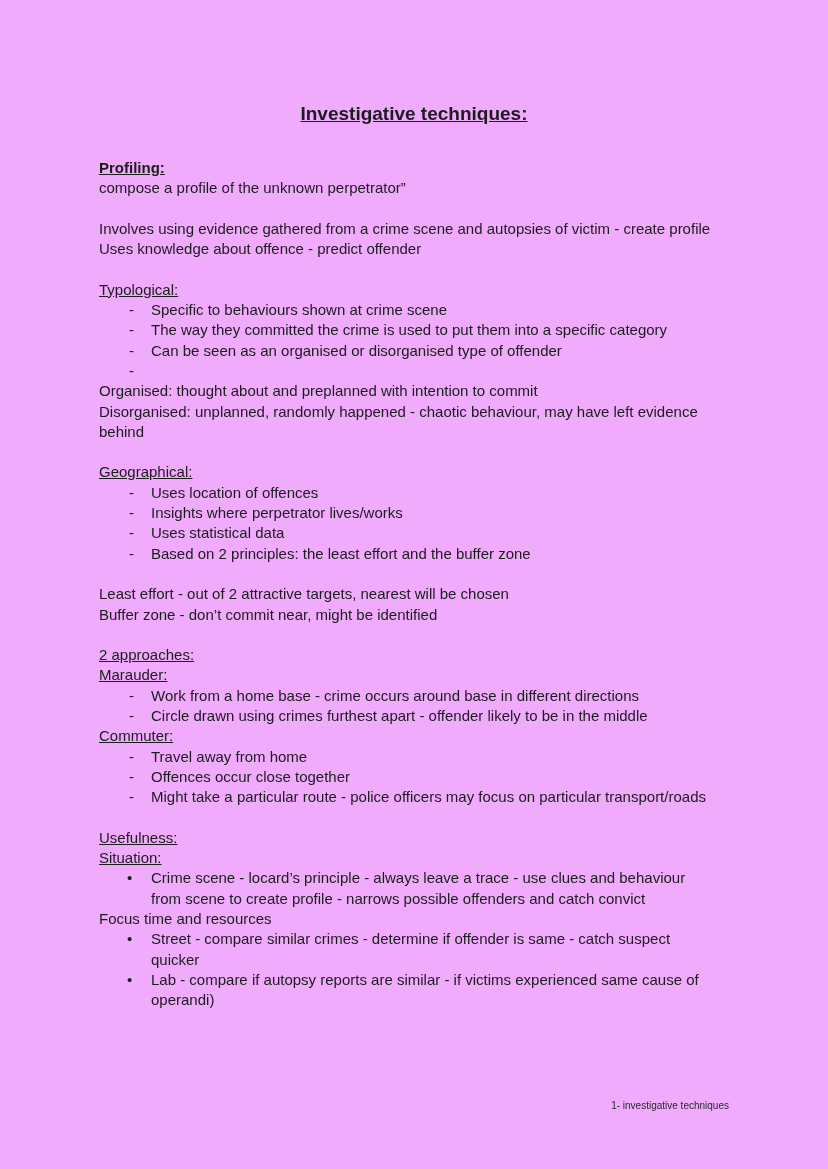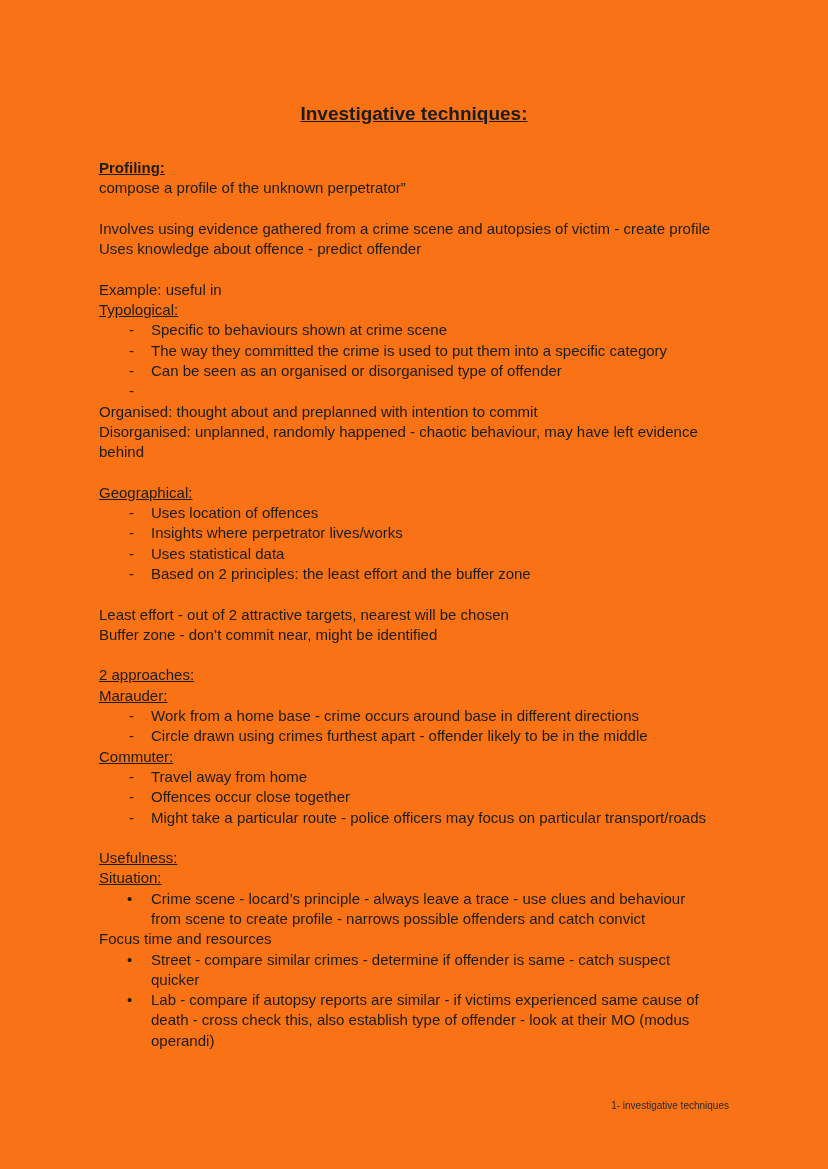--- a/index.html
+++ b/index.html
@@ -4,21 +4,21 @@
 <style>
   html, body {
     margin: 0;
     padding: 0;
     background: #ffffff;
   }
   .page {
     position: relative;
     width: 828px;
     height: 1169px;
-    background: #f97316;
+    background: #f0abfc;
     font-family: "Liberation Sans", "DejaVu Sans", sans-serif;
     color: #1c1c1c;
     overflow: hidden;
   }
   .doc-title {
     padding-top: 102px;
     margin: 0 99px 32px 99px;
     width: 630px;
     text-align: center;
     font-size: 19px;
@@ -78,21 +78,20 @@
 <div class="page">
   <div class="doc-title">Investigative techniques:</div>
 
   <div class="doc-body">
       <div class="line hb">Profiling:</div>
       <div class="line p">compose a profile of the unknown perpetrator”</div>
       <div class="line gap"></div>
       <div class="line p">Involves using evidence gathered from a crime scene and autopsies of victim - create profile</div>
       <div class="line p">Uses knowledge about offence - predict offender</div>
       <div class="line gap"></div>
-      <div class="line p">Example: useful in</div>
       <div class="line hu">Typological:</div>
       <div class="line dash"><span class="marker">-</span><span>Specific to behaviours shown at crime scene</span></div>
       <div class="line dash"><span class="marker">-</span><span>The way they committed the crime is used to put them into a specific category</span></div>
       <div class="line dash"><span class="marker">-</span><span>Can be seen as an organised or disorganised type of offender</span></div>
       <div class="line dash"><span class="marker">-</span></div>
       <div class="line p">Organised: thought about and preplanned with intention to commit</div>
       <div class="line p">Disorganised: unplanned, randomly happened - chaotic behaviour, may have left evidence</div>
       <div class="line p">behind</div>
       <div class="line gap"></div>
       <div class="line hu">Geographical:</div>
@@ -114,18 +113,17 @@
       <div class="line dash"><span class="marker">-</span><span>Might take a particular route - police officers may focus on particular transport/roads</span></div>
       <div class="line gap"></div>
       <div class="line hu">Usefulness:</div>
       <div class="line hu">Situation:</div>
       <div class="line dot"><span class="marker">•</span><span>Crime scene - locard’s principle - always leave a trace - use clues and behaviour</span></div>
       <div class="line cont">from scene to create profile - narrows possible offenders and catch convict</div>
       <div class="line p">Focus time and resources</div>
       <div class="line dot"><span class="marker">•</span><span>Street - compare similar crimes - determine if offender is same - catch suspect</span></div>
       <div class="line cont">quicker</div>
       <div class="line dot"><span class="marker">•</span><span>Lab - compare if autopsy reports are similar - if victims experienced same cause of</span></div>
-      <div class="line cont">death - cross check this, also establish type of offender - look at their MO (modus</div>
       <div class="line cont">operandi)</div>
     </div>
 
   <div class="doc-footer">1- investigative techniques</div>
 </div>
 
 </body></html>

